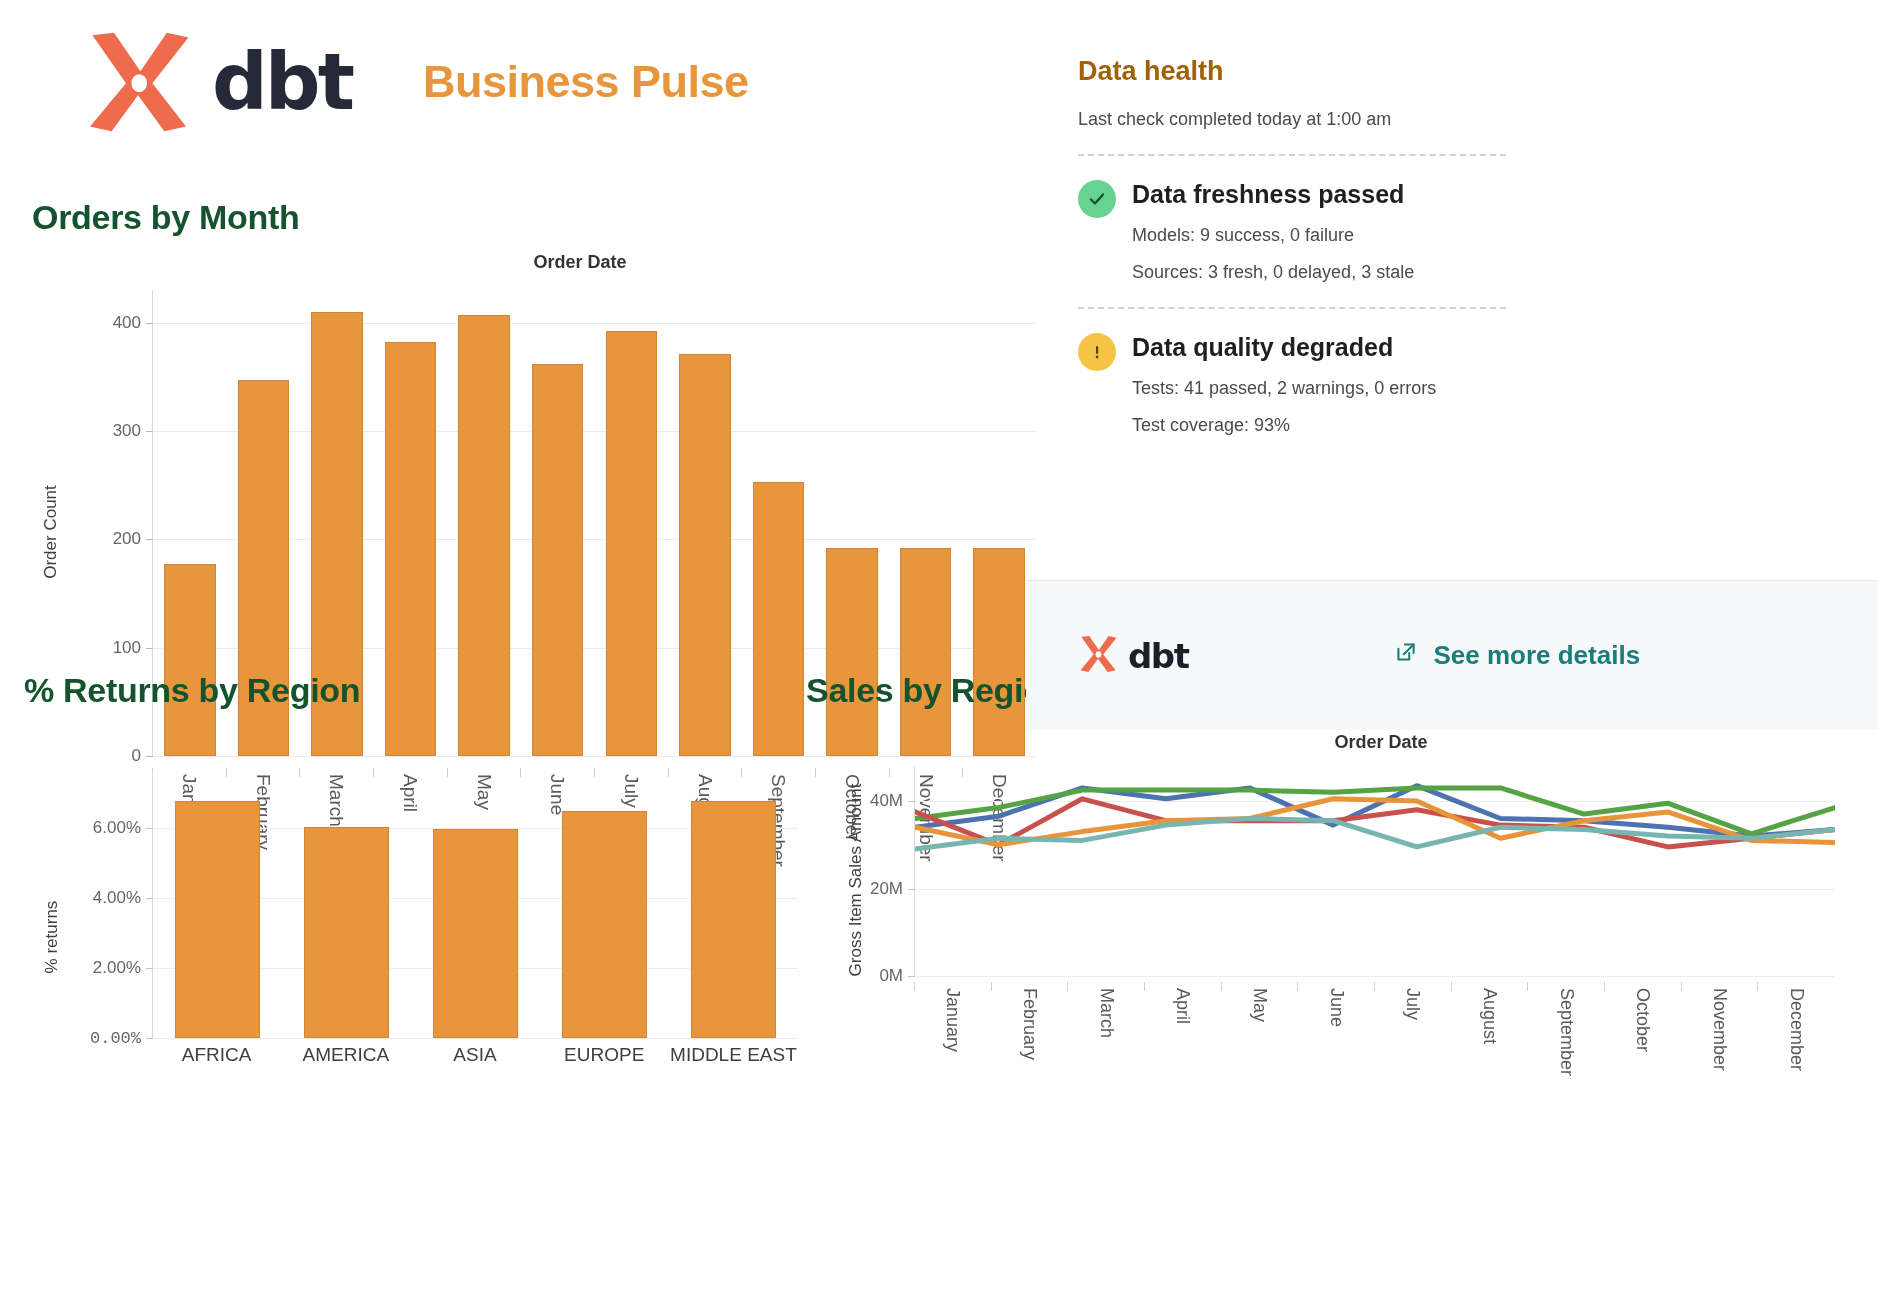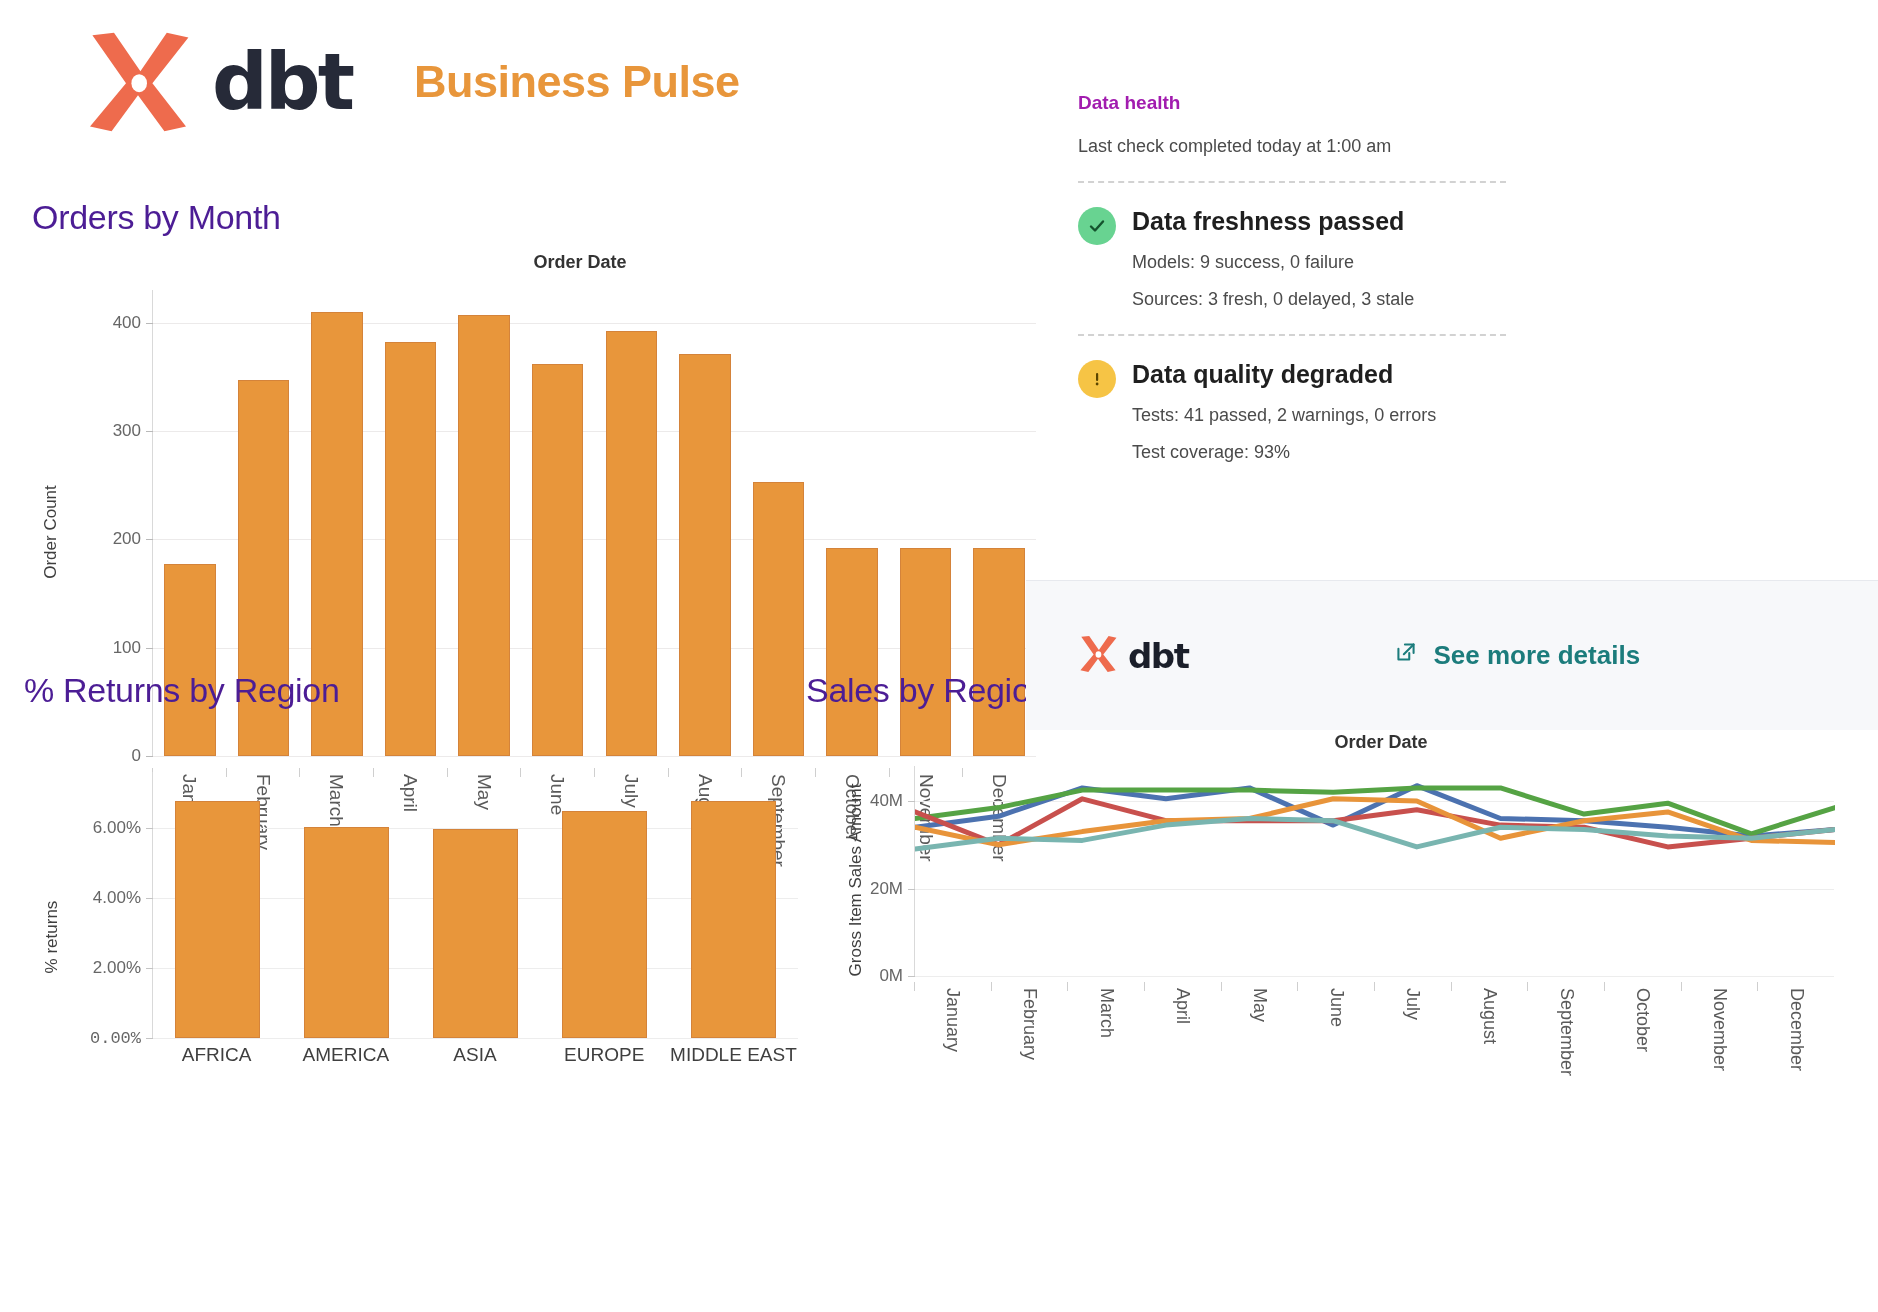--- a/index.html
+++ b/index.html
@@ -11,24 +11,24 @@
     overflow: hidden;
   }
   .page { position: relative; width: 1878px; height: 996px; }
 
   
   .header { position: absolute; left: 78px; top: 28px; display: flex; align-items: center; gap: 62px; }
   .logo-lockup { display: flex; align-items: center; gap: 14px; }
   .dbt-mark { display: block; }
   .dbt-word { font-size: 78px; font-weight: 700; letter-spacing: -3px; color: #262A38;
               font-family: "DejaVu Sans", sans-serif; line-height: 1; position: relative; }
-  .pulse-title { font-size: 45px; font-weight: 700; color: #E8963B; letter-spacing: -0.5px; }
-
-  
-  .sec-title { font-size: 34px; font-weight: 400; color: #4c1d95; letter-spacing: -0.3px; }
+  .pulse-title { font-size: 45px; font-weight: 700; color: #E8963B; letter-spacing: -0.5px; margin-left: 9px; }
+
+  
+  .sec-title { font-size: 34px; font-weight: 700; color: #14532d; letter-spacing: -0.3px; }
   #orders-title { position: absolute; left: 32px; top: 198px; }
   #returns-title { position: absolute; left: 24px; top: 671px; }
   #sales-title { position: absolute; left: 806px; top: 671px; }
 
   .chart-head { font-size: 18px; font-weight: 700; color: #333; text-align: center; }
   .tick { font-size: 17px; color: #666; font-family: "Liberation Sans", sans-serif; }
 
   
   #orders-chart { position: absolute; left: 32px; top: 252px; width: 990px; height: 390px; }
   #orders-chart .head { position: absolute; left: 120px; right: 14px; top: 0; }
@@ -74,21 +74,21 @@
   #sales-plot .tickmark { position: absolute; left: -7px; width: 7px; height: 1px; background: #c4c4c4; }
   #sales-xlabels { position: absolute; left: 108px; top: 260px; width: 920px; display: flex; }
   #sales-xlabels .xslot { flex: 1; position: relative; height: 120px; }
   #sales-xlabels .xtxt { position: absolute; left: 50%; top: 6px; transform-origin: left top;
                          transform: rotate(90deg) translateY(-50%); font-size: 18px; color: #5a5a5a;
                          white-space: nowrap; }
   #sales-xlabels .xtickline { position: absolute; left: 0; top: 0; width: 1px; height: 9px; background: #cfcfcf; }
 
   
   #health { position: absolute; left: 1078px; top: 56px; width: 800px; }
-  #health .h-title { font-size: 19px; font-weight: 700; color: #a21caf; margin-top: 36px; }
+  #health .h-title { font-size: 27px; font-weight: 700; color: #a16207; }
   #health .h-sub { font-size: 18px; color: #4b4b4b; margin-top: 22px; }
   .divider { border-top: 2px dashed #d2d2d2; margin: 24px 0 0 0; width: 428px; }
   .hrow { display: flex; align-items: flex-start; gap: 16px; margin-top: 24px; }
   .badge { width: 38px; height: 38px; border-radius: 50%; flex: 0 0 38px;
            display: flex; align-items: center; justify-content: center; }
   .badge.ok { background: #68D391; }
   .badge.warn { background: #F6C445; }
   .badge svg { display: block; }
   .hrow .txt .hl { font-size: 25px; font-weight: 700; color: #1f1f1f; line-height: 1.15; }
   .hrow .txt .det { font-size: 18px; color: #4b4b4b; margin-top: 16px; }

